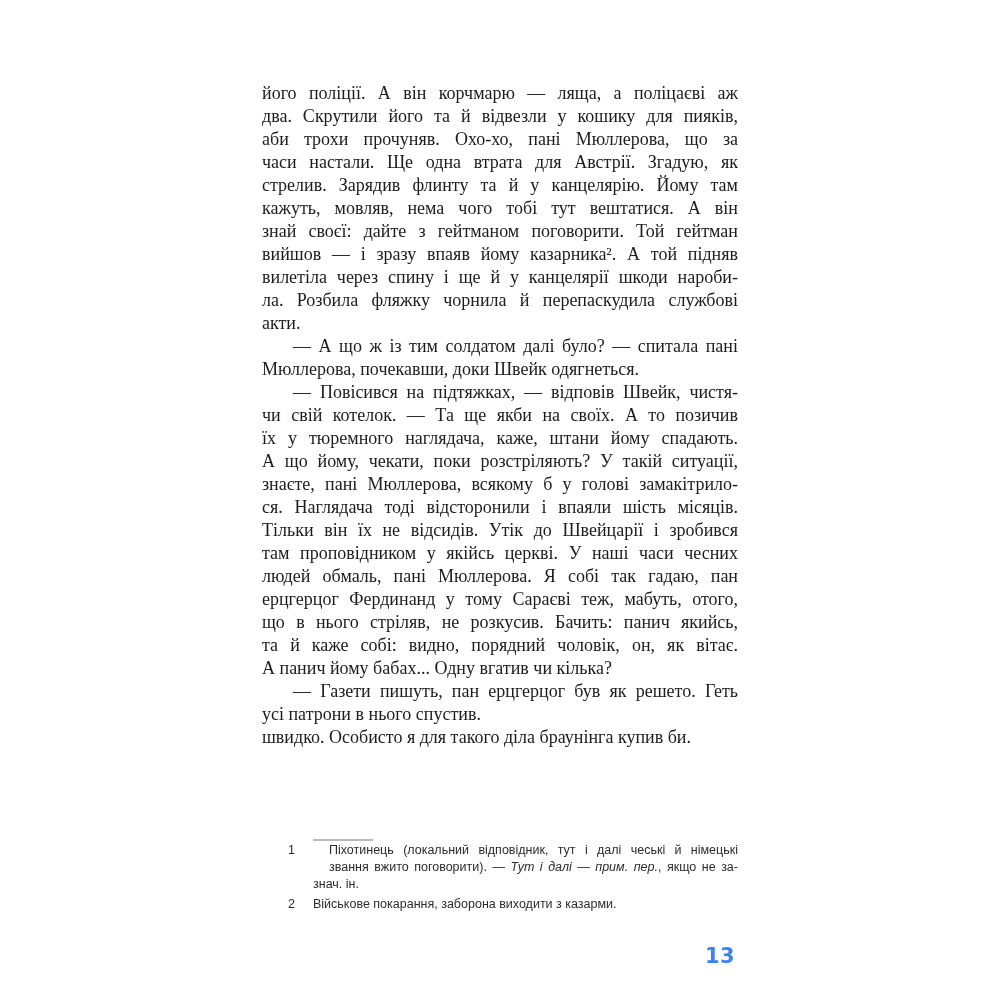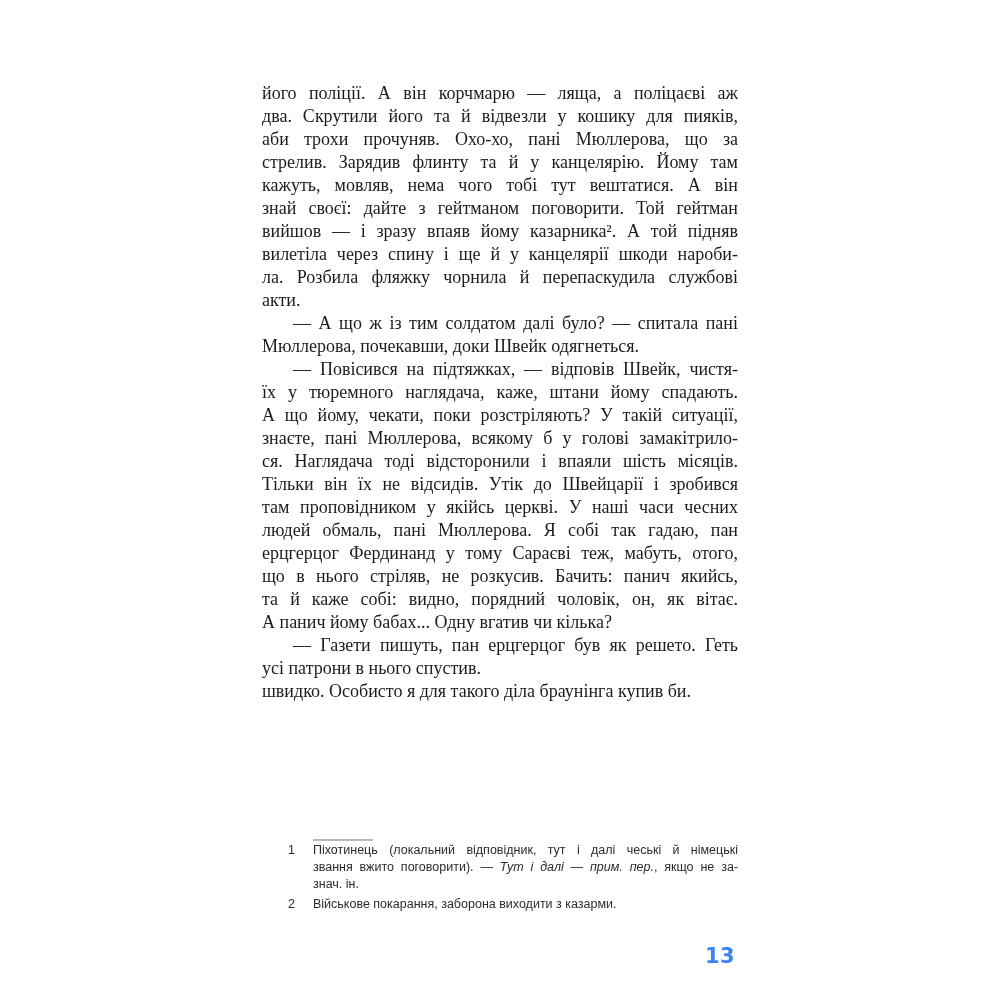--- a/index.html
+++ b/index.html
@@ -40,21 +40,21 @@
     font-family: "Liberation Sans", sans-serif;
     font-size: 12.5px;
     line-height: 17px;
     color: #2b2b2b;
   }
   .footnote { display: flex; }
   .footnote + .footnote { margin-top: 3px; }
   .fn-marker { flex: 0 0 25px; width: 25px; }
   .fn-text { flex: 1; }
   .fn-line { text-align: justify; }
-  .fn-line.just { text-align-last: justify; }
+  .fn-line.just { text-align-last: justify; margin-left: 16px; }
   .it { font-style: italic; }
   .page-number {
     position: absolute;
     left: 690px;
     top: 944px;
     width: 60px;
     text-align: center;
     font-family: "DejaVu Sans", sans-serif;
     font-size: 21px;
     font-weight: 600;
@@ -64,34 +64,36 @@
 </style>
 </head>
 <body>
 
 <div class="page">
   <div class="text-block">
       <div class="paragraph">
         <div class="line just">його поліції. А він корчмарю — ляща, а поліцаєві аж</div>
         <div class="line just">два. Скрутили його та й відвезли у кошику для пияків,</div>
         <div class="line just">аби трохи прочуняв. Охо-хо, пані Мюллерова, що за</div>
+        <div class="line just">часи настали. Ще одна втрата для Австрії. Згадую, як</div>
         <div class="line just">стрелив. Зарядив флинту та й у канцелярію. Йому там</div>
         <div class="line just">кажуть, мовляв, нема чого тобі тут вештатися. А він</div>
         <div class="line just">знай своєї: дайте з гейтманом поговорити. Той гейтман</div>
         <div class="line just">вийшов — і зразу впаяв йому казарника². А той підняв</div>
         <div class="line just">вилетіла через спину і ще й у канцелярії шкоди нароби-</div>
         <div class="line just">ла. Розбила фляжку чорнила й перепаскудила службові</div>
         <div class="line">акти.</div>
       </div>
       <div class="paragraph">
         <div class="line just indent">— А що ж із тим солдатом далі було? — спитала пані</div>
         <div class="line">Мюллерова, почекавши, доки Швейк одягнеться.</div>
       </div>
       <div class="paragraph">
         <div class="line just indent">— Повісився на підтяжках, — відповів Швейк, чистя-</div>
+        <div class="line just">чи свій котелок. — Та ще якби на своїх. А то позичив</div>
         <div class="line just">їх у тюремного наглядача, каже, штани йому спадають.</div>
         <div class="line just">А що йому, чекати, поки розстріляють? У такій ситуації,</div>
         <div class="line just">знаєте, пані Мюллерова, всякому б у голові замакітрило-</div>
         <div class="line just">ся. Наглядача тоді відсторонили і впаяли шість місяців.</div>
         <div class="line just">Тільки він їх не відсидів. Утік до Швейцарії і зробився</div>
         <div class="line just">там проповідником у якійсь церкві. У наші часи чесних</div>
         <div class="line just">людей обмаль, пані Мюллерова. Я собі так гадаю, пан</div>
         <div class="line just">ерцгерцог Фердинанд у тому Сараєві теж, мабуть, отого,</div>
         <div class="line just">що в нього стріляв, не розкусив. Бачить: панич якийсь,</div>
         <div class="line just">та й каже собі: видно, порядний чоловік, он, як вітає.</div>

